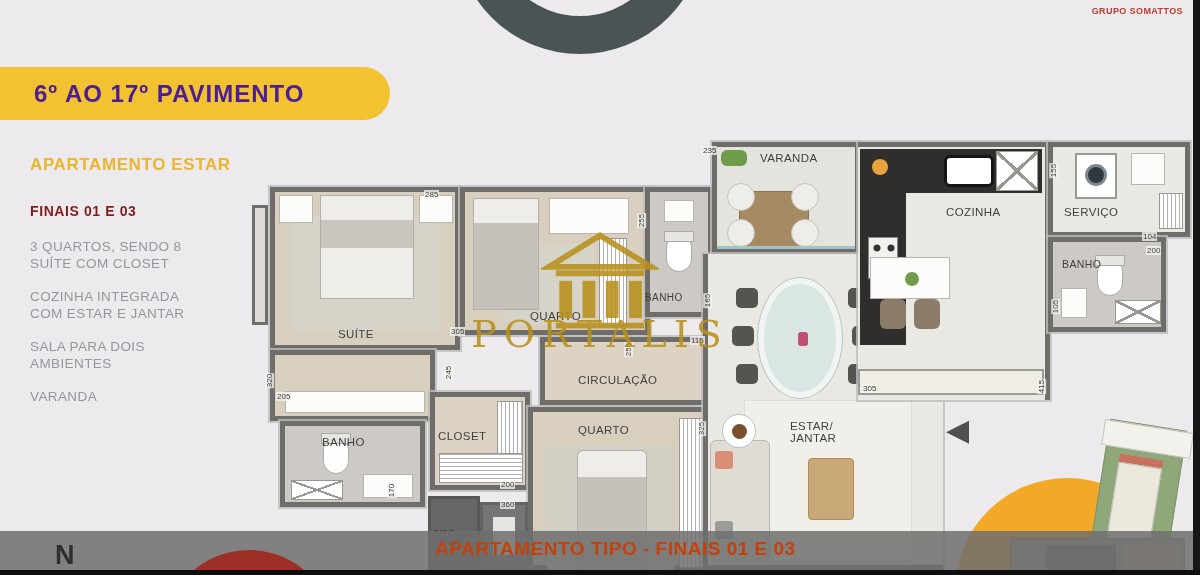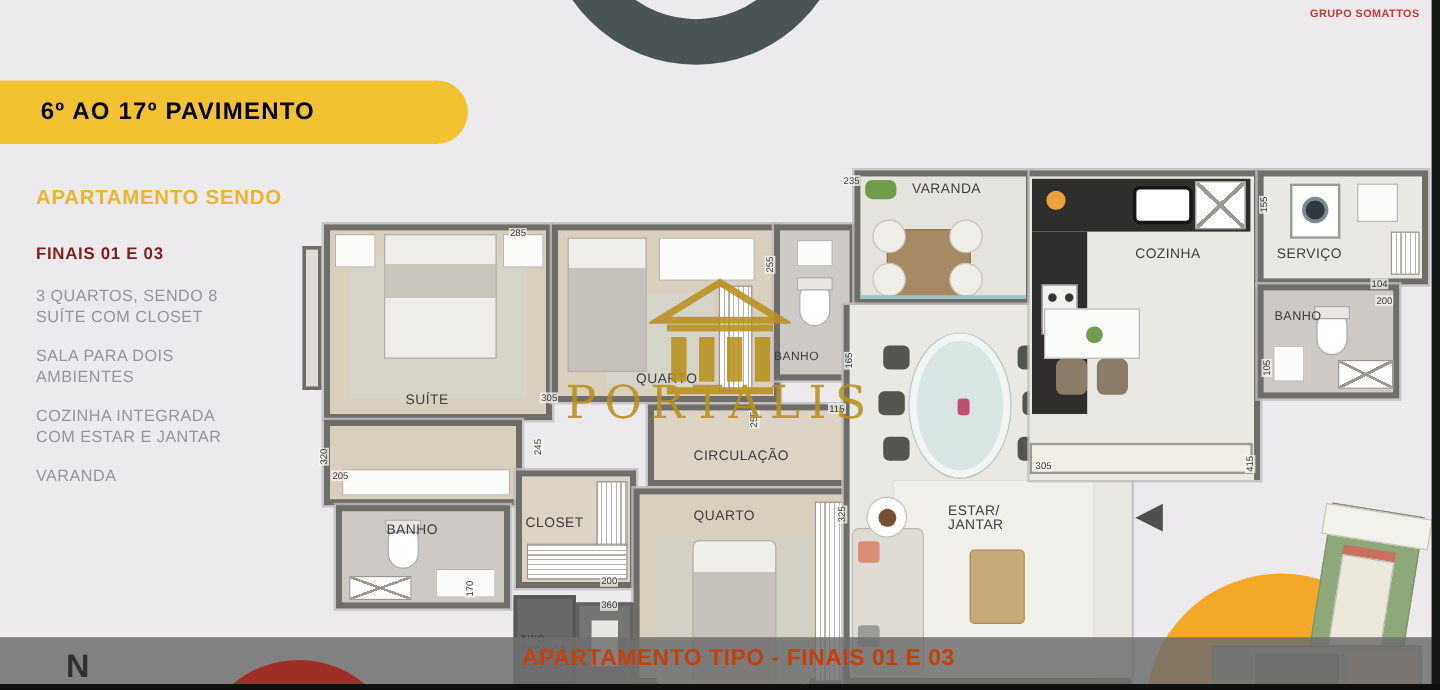--- a/index.html
+++ b/index.html
@@ -14,21 +14,21 @@
   .right-strip { right:0; top:0; width:7px; height:575px; background:#161616; z-index:60; }
   .red-circle { left:163px; top:550px; width:172px; height:172px; border-radius:50%;
                 background:#9E2F27; z-index:56; }
   .yellow-circle { left:955px; top:478px; width:225px; height:225px; border-radius:50%;
                    background:#F3A928; z-index:4; }
 
   
   .banner { left:0; top:67px; width:390px; height:53px; background:#F2C230;
             border-radius:0 27px 27px 0; display:flex; align-items:center;
             padding-left:34px; z-index:6; }
-  .banner-text { font-size:20px; font-weight:bold; color:#000000; letter-spacing:1px; }
+  .banner-text { font-size:24px; font-weight:bold; color:#4c1d95; letter-spacing:1px; }
 
   .brand { right:17px; top:6px; font-size:9px; font-weight:bold; color:#BE3B2F;
            letter-spacing:.4px; z-index:61; }
 
   
   .sidebar { left:30px; top:155px; width:235px; z-index:6; }
   .sb-title { font-size:17px; font-weight:bold; color:#E9B62F; letter-spacing:.6px; margin-bottom:28px; }
   .sb-finals, .sb-area { font-size:14px; font-weight:bold; color:#7f1d1d; letter-spacing:.6px; margin-bottom:19px; }
   .sb-feature { font-size:13.5px; color:#97959B; letter-spacing:.4px; line-height:17px;
                 margin-bottom:16px; white-space:pre-line; }
@@ -101,28 +101,28 @@
 <div class="abs right-strip"></div>
 <div class="abs yellow-circle"></div>
 
 <div class="abs brand">GRUPO SOMATTOS</div>
 
 <div class="abs banner">
   <div class="banner-text">6º AO 17º PAVIMENTO</div>
 </div>
 
 <div class="abs sidebar">
-  <div class="sb-title">APARTAMENTO SENDO</div>
+  <div class="sb-title">APARTAMENTO ESTAR</div>
   <div class="sb-finals">FINAIS 01 E 03</div>
   <div class="sb-feature">3 QUARTOS, SENDO 8
 SUÍTE COM CLOSET</div>
+  <div class="sb-feature">COZINHA INTEGRADA
+COM ESTAR E JANTAR</div>
   <div class="sb-feature">SALA PARA DOIS
 AMBIENTES</div>
-  <div class="sb-feature">COZINHA INTEGRADA
-COM ESTAR E JANTAR</div>
   <div class="sb-feature">VARANDA</div>
 </div>
 
 <div class="room floor-wood" style="left:270px; top:187px; width:190px; height:163px;">
   <div class="furn rug" style="left:16px; top:22px; width:148px; height:118px;"></div>
   <div class="furn white-box" style="left:4px; top:3px; width:34px; height:28px;"></div>
   <div class="furn white-box" style="left:144px; top:3px; width:34px; height:28px;"></div>
   <div class="furn" style="left:45px; top:3px; width:94px; height:104px; background:linear-gradient(#EFEDE9 0 24px,#C9C4BC 24px 52px,#EFEDE9 52px); border:1px solid #B3AFA8;"></div>
 </div>
 <div class="room-label" style="left:338px; top:328px;">SUÍTE</div>

